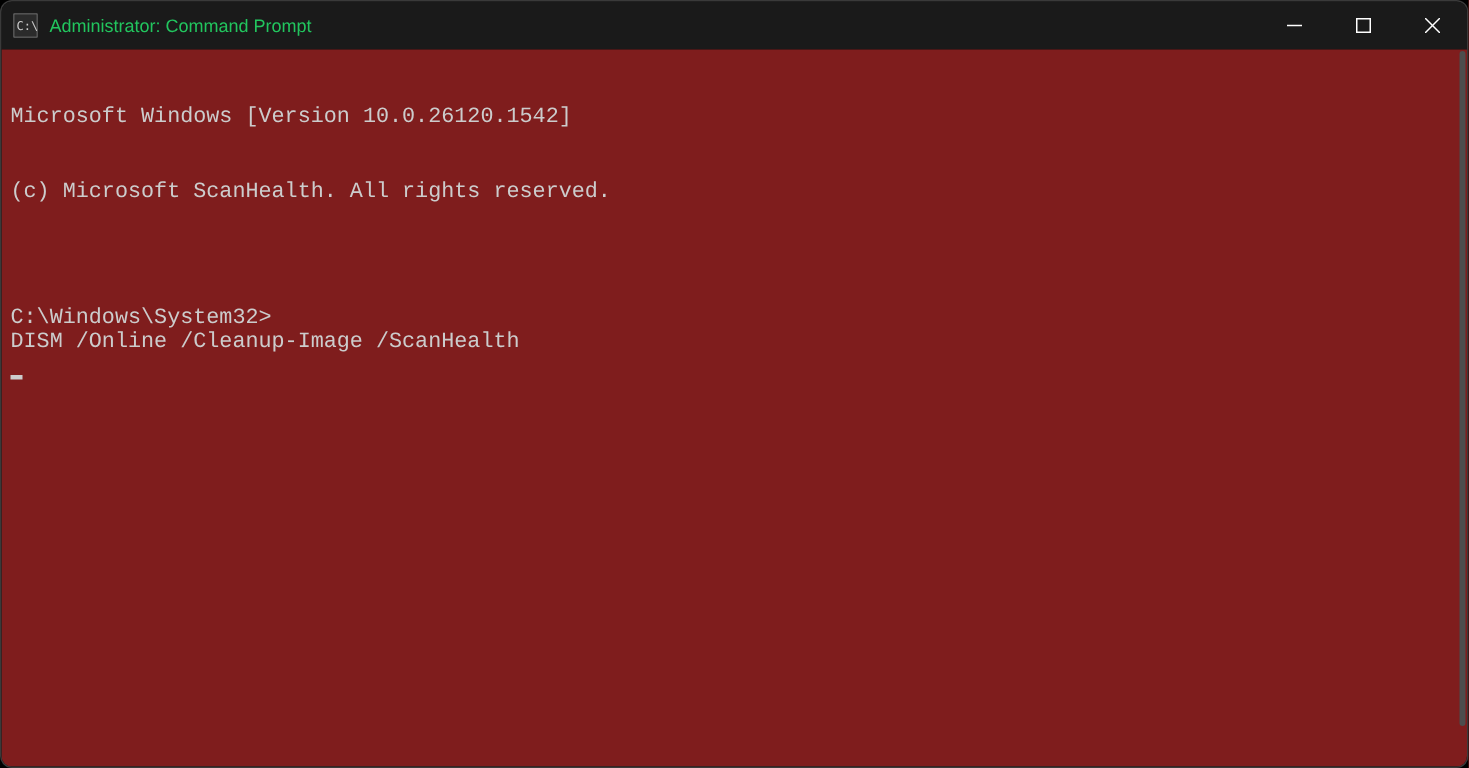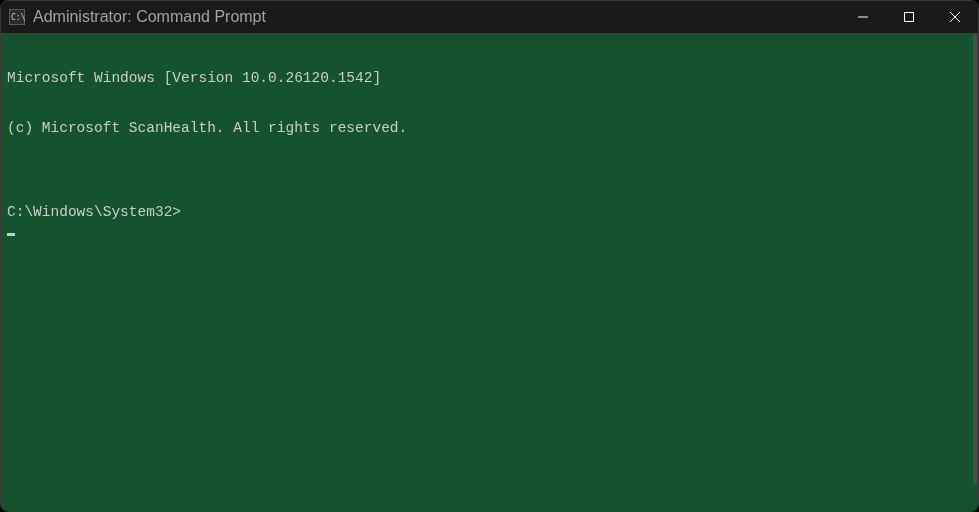--- a/index.html
+++ b/index.html
@@ -38,22 +38,22 @@
       margin-right: 8px;
       display: flex;
       align-items: center;
       justify-content: center;
     }
     .titlebar-icon svg {
       width: 16px;
       height: 16px;
     }
     .titlebar-title {
-      color: #a3a3a3;
-      font-size: 16px;
+      color: #22c55e;
+      font-size: 12px;
       flex: 1;
     }
     .titlebar-controls {
       display: flex;
       height: 100%;
     }
     .titlebar-btn {
       width: 46px;
       height: 100%;
       display: flex;
@@ -61,21 +61,21 @@
       justify-content: center;
       color: #ffffff;
       cursor: pointer;
     }
     .titlebar-btn svg {
       width: 10px;
       height: 10px;
     }
     .terminal {
       flex: 1;
-      background: #14532d;
+      background: #7f1d1d;
       padding: 4px 6px;
       font-family: Consolas, "Courier New", monospace;
       font-size: 14.5px;
       line-height: 1.15;
       color: #cccccc;
       white-space: pre;
       overflow: hidden;
       position: relative;
     }
     .terminal-line {
@@ -143,18 +143,18 @@
           <line x1="0" y1="0" x2="10" y2="10" stroke="#fff" stroke-width="1"></line>
           <line x1="10" y1="0" x2="0" y2="10" stroke="#fff" stroke-width="1"></line>
         </svg>
       </div>
     </div>
   </div>
   <div class="terminal">
     <div class="terminal-line">Microsoft Windows [Version 10.0.26120.1542]</div>
     <div class="terminal-line">(c) Microsoft ScanHealth. All rights reserved.</div>
     <div class="terminal-line"></div>
-    <div class="prompt-line"><span>C:\Windows\System32&gt;</span><span class="cursor"></span></div>
+    <div class="prompt-line"><span>C:\Windows\System32&gt;</span><span>DISM /Online /Cleanup-Image /ScanHealth</span><span class="cursor"></span></div>
   </div>
   <div class="scrollbar-track">
     <div class="scrollbar-thumb"></div>
   </div>
 </div>
 
 </body></html>

